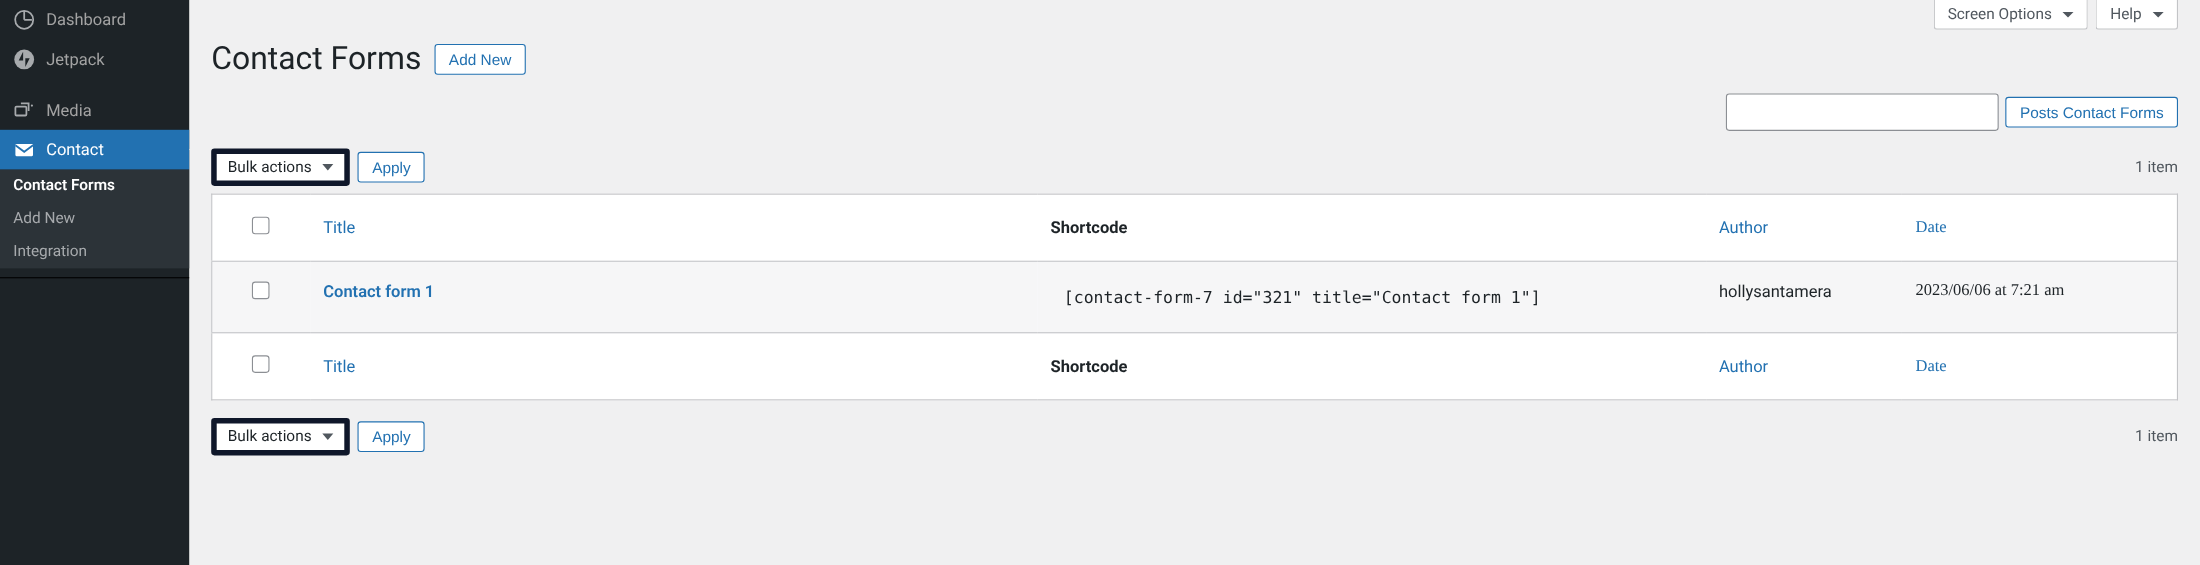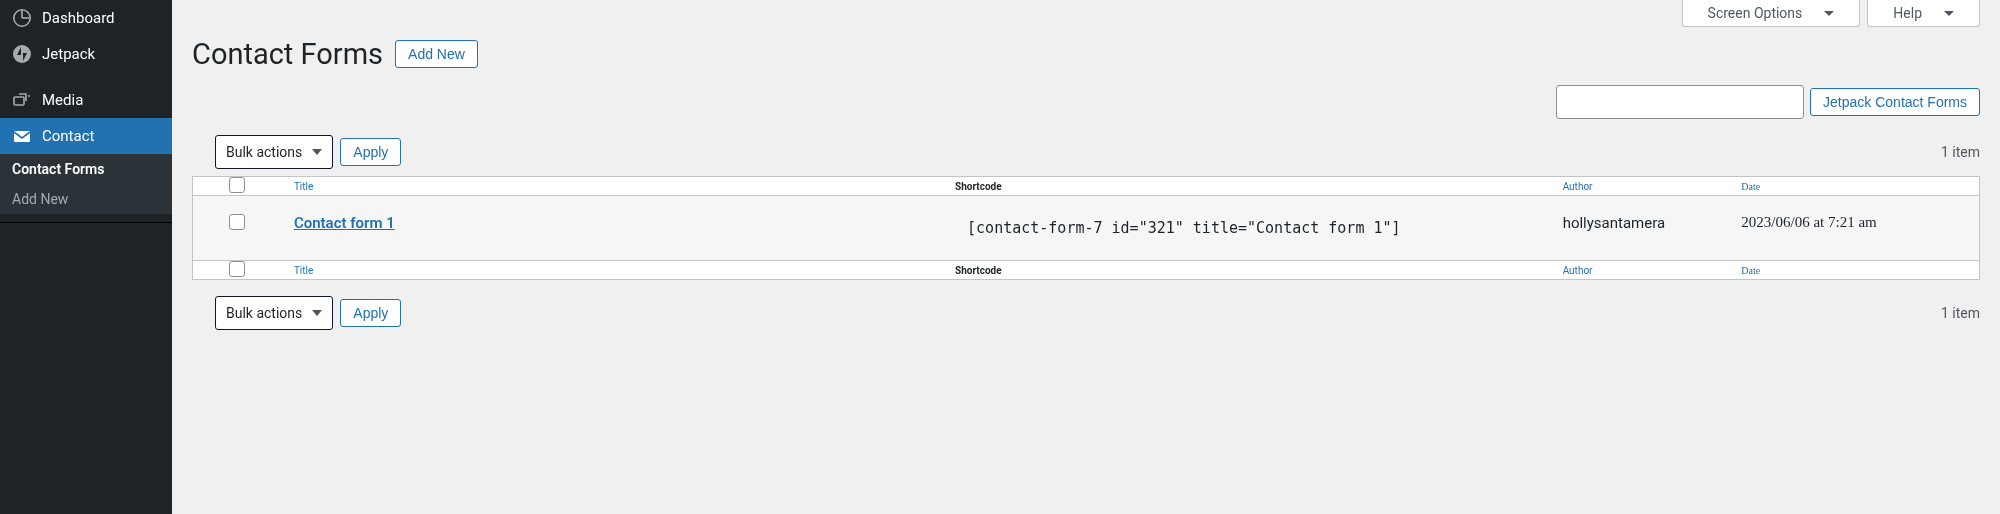--- a/index.html
+++ b/index.html
@@ -17,21 +17,21 @@
       width: 172px;
       background: #1d2327;
       flex-shrink: 0;
       display: flex;
       flex-direction: column;
     }
     .sidebar-item {
       display: flex;
       align-items: center;
       padding: 8px 12px;
-      color: #ffffff;
+      color: #a3a3a3;
       cursor: pointer;
       font-size: 15px;
       gap: 10px;
       position: relative;
     }
     .sidebar-item .icon { width: 20px; height: 20px; display: flex; align-items: center; justify-content: center; color: #a7aaad; }
     .sidebar-item.active { background: #2271b1; color: #ffffff; }
     .sidebar-item.active .icon { color: #fff; }
     .sidebar-item.active::after {
       content: "";
@@ -69,27 +69,27 @@
     .top-tabs {
       display: flex;
       gap: 7px;
       justify-content: flex-end;
       padding-top: 0;
     }
     .tab-btn {
       background: #fff;
       border: 1px solid #c3c4c7;
       border-top: none;
-      padding: 5px 25px;
+      padding: 5px 12px;
       font-size: 14px;
       color: #50575e;
       cursor: pointer;
       display: inline-flex;
       align-items: center;
-      gap: 20px;
+      gap: 8px;
       border-bottom-left-radius: 3px;
       border-bottom-right-radius: 3px;
     }
     .caret-down {
       width: 0; height: 0;
       border-left: 5px solid transparent;
       border-right: 5px solid transparent;
       border-top: 5px solid #50575e;
       margin-left: 2px;
     }
@@ -130,31 +130,30 @@
       background: #fff;
     }
     .tablenav {
       display: flex;
       justify-content: space-between;
       align-items: center;
       margin-top: 16px;
     }
     .bulk-actions { display: flex; gap: 7px; align-items: center; }
     .select-box {
-      border: 1px solid #0f172a;
+      border: 5px solid #0f172a;
       background: #fff;
       height: 34px;
       padding: 0 30px 0 10px;
       font-size: 14px;
       cursor: pointer;
       display: inline-flex;
       align-items: center;
       position: relative;
       border-radius: 3px;
-      margin-left: 23px;
     }
     .select-box::after {
       content: "";
       position: absolute;
       right: 10px;
       top: 50%;
       transform: translateY(-50%);
       width: 0; height: 0;
       border-left: 5px solid transparent;
       border-right: 5px solid transparent;
@@ -164,23 +163,23 @@
     .wp-list-table {
       width: 100%;
       border: 1px solid #c3c4c7;
       background: #fff;
       border-collapse: collapse;
       margin-top: 7px;
     }
     .wp-list-table thead th, .wp-list-table tfoot th {
       background: #fff;
       text-align: left;
-      padding: 0 12px;
+      padding: 20px 12px;
       font-weight: 400;
-      font-size: 10px;
+      font-size: 15px;
       color: #2271b1;
       border-bottom: 1px solid #c3c4c7;
     }
     .wp-list-table tfoot th {
       border-bottom: none;
       border-top: 1px solid #c3c4c7;
     }
     .wp-list-table th.col-shortcode { color: #1d2327; font-weight: bold; }
     .wp-list-table th.check-column, .wp-list-table td.check-column {
       width: 32px;
@@ -205,21 +204,21 @@
       cursor: pointer;
       background: #fff;
     }
     .shortcode-pill {
       font-family: ui-monospace, Menlo, Consolas, monospace;
       font-size: 15px;
       color: #1d2327;
       padding: 5px 12px;
       display: inline-block;
     }
-    .row-title { font-weight: 600; text-decoration: underline; }
+    .row-title { font-weight: 600; }
   </style>
 </head>
 <body>
 
 <div class="sidebar">
   <div class="sidebar-item">
     <span class="icon">
       <svg width="20" height="20" viewBox="0 0 20 20" fill="currentColor">
           <circle cx="10" cy="10" r="8.2" fill="none" stroke="currentColor" stroke-width="1.6"></circle>
           <path d="M10 10 L10 2" stroke="currentColor" stroke-width="1.6"></path>
@@ -254,20 +253,21 @@
       <svg width="20" height="20" viewBox="0 0 20 20" fill="currentColor">
           <rect x="2" y="5" width="16" height="11" rx="1"></rect>
           <path d="M2 6 l8 6 l8 -6" fill="none" stroke="#2271b1" stroke-width="1.6"></path>
         </svg>
     </span>
     <span>Contact</span>
   </div>
   <div class="submenu">
     <div class="submenu-item current"><span>Contact Forms</span></div>
     <div class="submenu-item"><span>Add New</span></div>
+    <div class="submenu-item"><span>Integration</span></div>
   </div>
   <div class="sidebar-divider"></div>
 </div>
 
 <div class="main">
   <div class="top-tabs">
     <div class="tab-btn">
       <span>Screen Options</span>
       <span class="caret-down"></span>
     </div>
@@ -277,21 +277,21 @@
     </div>
   </div>
 
   <div class="header">
     <h1 class="page-title">Contact Forms</h1>
     <button class="btn-outline-blue">Add New</button>
   </div>
 
   <div class="search-row">
     <input class="search-input" type="text" style="">
-    <button class="btn-outline-blue">Jetpack Contact Forms</button>
+    <button class="btn-outline-blue">Posts Contact Forms</button>
   </div>
 
   <div class="tablenav">
     <div class="bulk-actions">
       <div class="select-box">
           <span>Bulk actions</span>
         </div>
       <button class="btn-outline-blue">Apply</button>
     </div>
     <div class="count-text">1 item</div>

